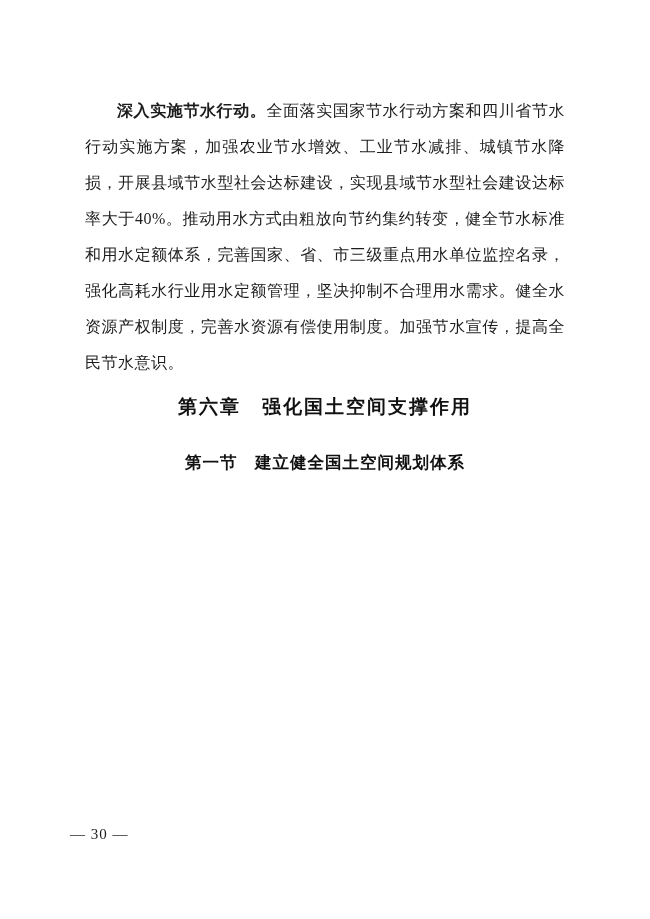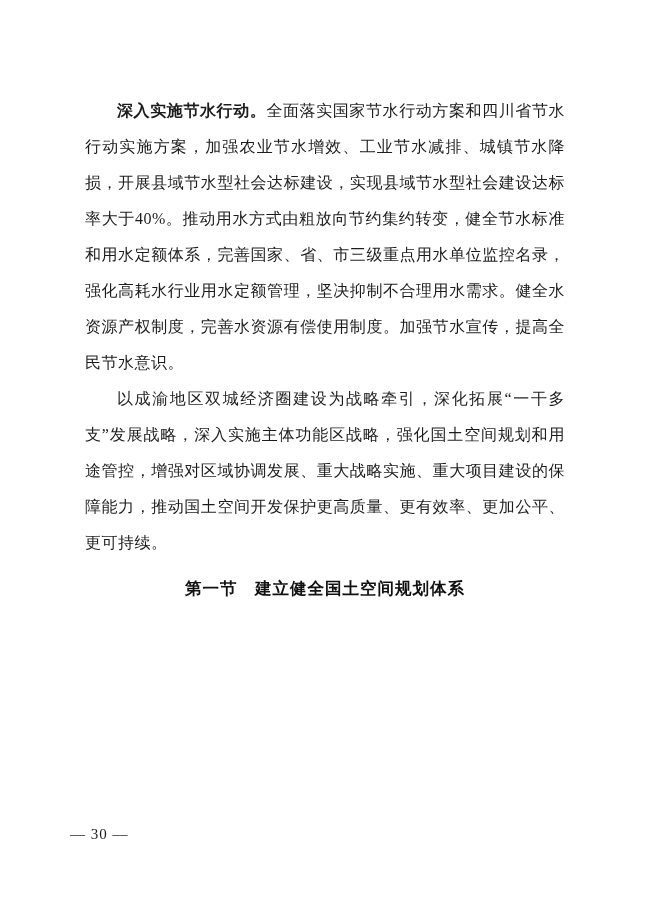--- a/index.html
+++ b/index.html
@@ -65,22 +65,22 @@
   }
 </style>
 </head>
 <body>
 
 <div class="page">
   <div class="content">
 
     <p class="body-para"><span class="lead">深入实施节水行动。</span><span>全面落实国家节水行动方案和四川省节水行动实施方案，加强农业节水增效、工业节水减排、城镇节水降损，开展县域节水型社会达标建设，实现县域节水型社会建设达标率大于40%。推动用水方式由粗放向节约集约转变，健全节水标准和用水定额体系，完善国家、省、市三级重点用水单位监控名录，强化高耗水行业用水定额管理，坚决抑制不合理用水需求。健全水资源产权制度，完善水资源有偿使用制度。加强节水宣传，提高全民节水意识。</span></p>
 
+    <h2 class="chapter-heading">第六章　强化国土空间支撑作用</h2>
 
-    <p class="body-para">以成渝地区双城经济圈建设为战略牵引，深化拓展“一干多支”发展战略，深入实施主体功能区战略，强化国土空间规划和用途管控，增强对区域协调发展、重大战略实施、重大项目建设的保障能力，推动国土空间开发保护更高质量、更有效率、更加公平、更可持续。</p>
 
     <h3 class="section-heading">第一节　建立健全国土空间规划体系</h3>
 
 
   </div>
 
   <div class="page-number">— 30 —</div>
 </div>
 
 </body></html>

